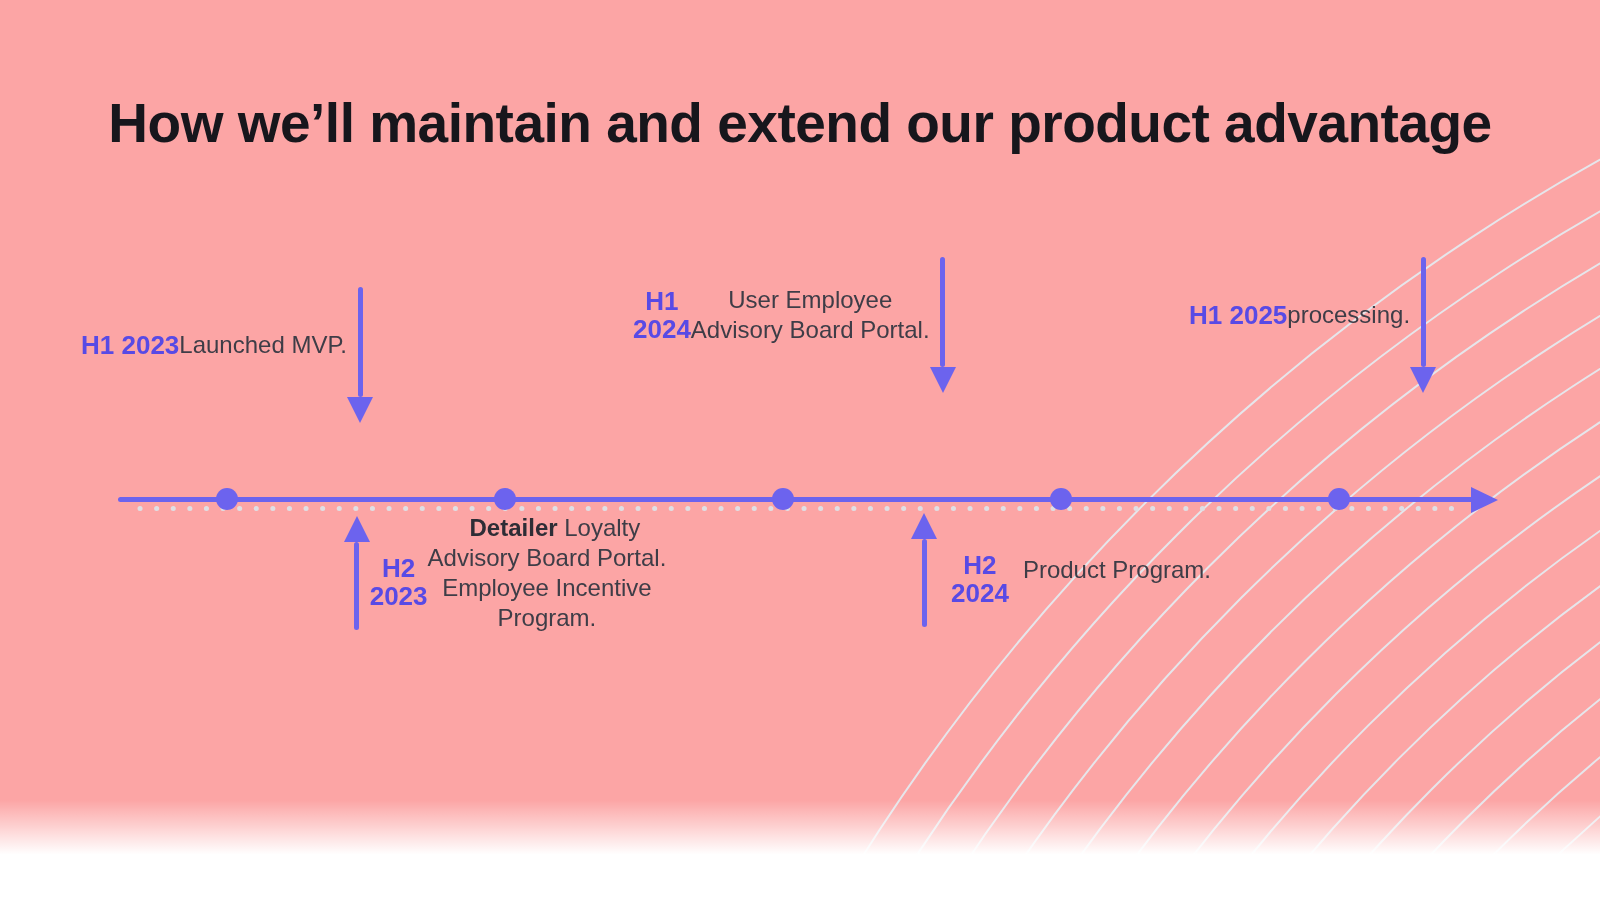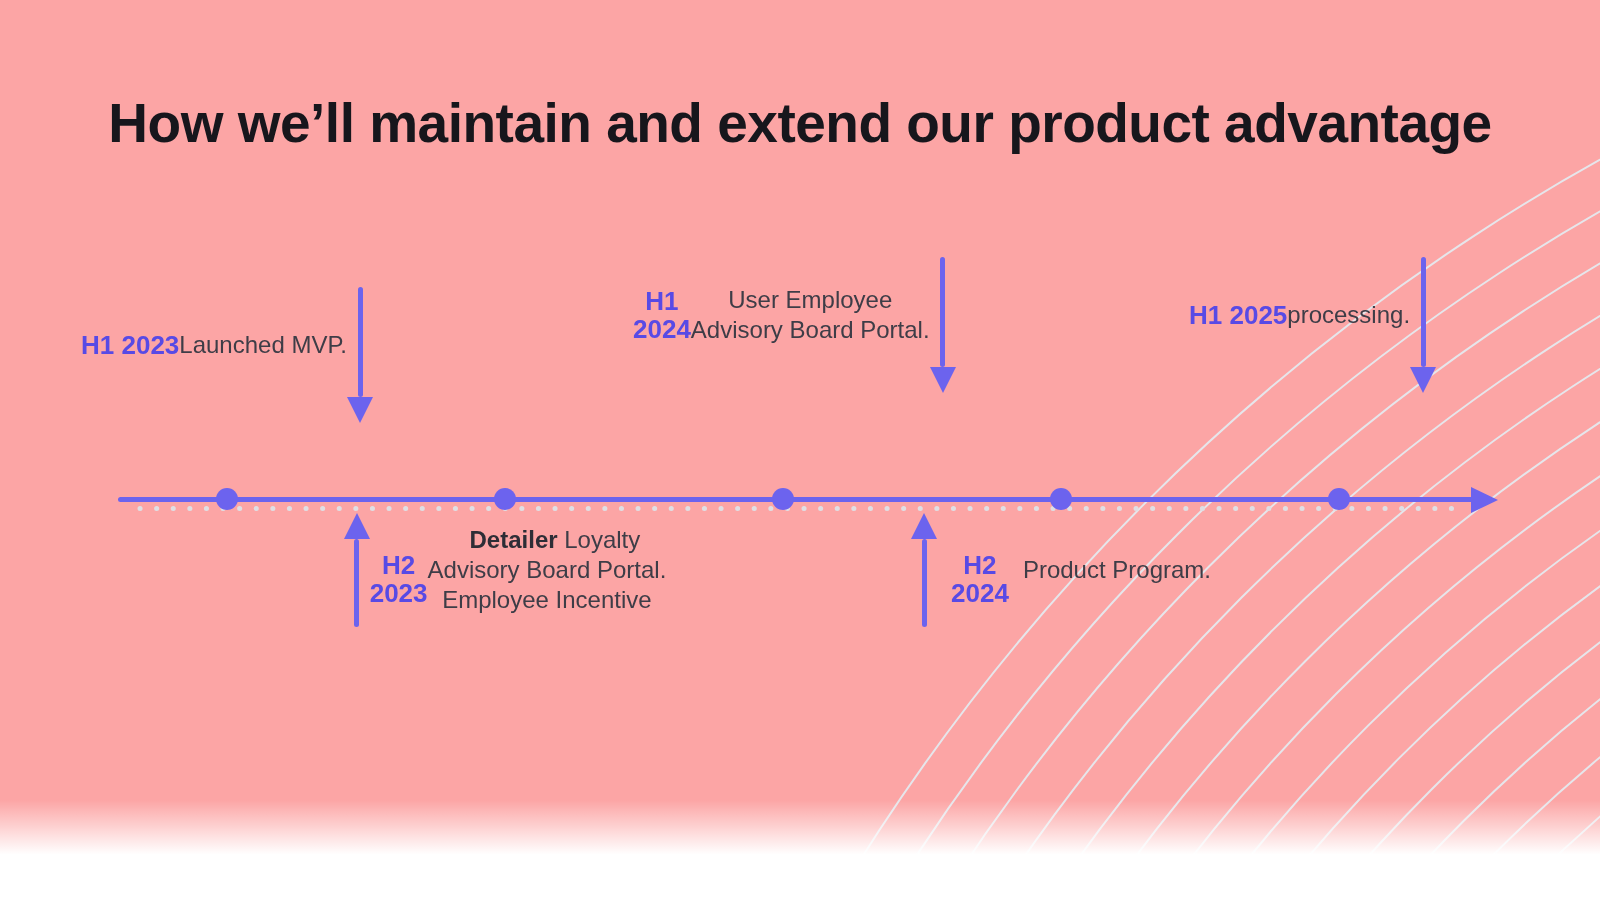--- a/index.html
+++ b/index.html
@@ -142,20 +142,21 @@
     <div class="milestone below" style="left:355px;top:513px;justify-content:center;">
       <div class="m-arrow up">
         <div class="head"></div>
         <div class="stem"></div>
       </div>
       <div class="m-period">H2 2023</div>
       <div class="m-desc">
         <div class="m-line"><span class="semibold">Detailer</span><span> Loyalty</span></div>
         <div class="m-line">Advisory Board Portal.</div>
         <div class="m-line">Employee Incentive</div>
+        <div class="m-line">Program.</div>
       </div>
     </div>
 
     <div class="milestone above" style="left:633px;top:237px;">
       <div class="m-period">H1 2024</div>
       <div class="m-desc">
         <div class="m-line">User Employee</div>
         <div class="m-line">Advisory Board Portal.</div>
       </div>
       <div class="m-arrow down">

